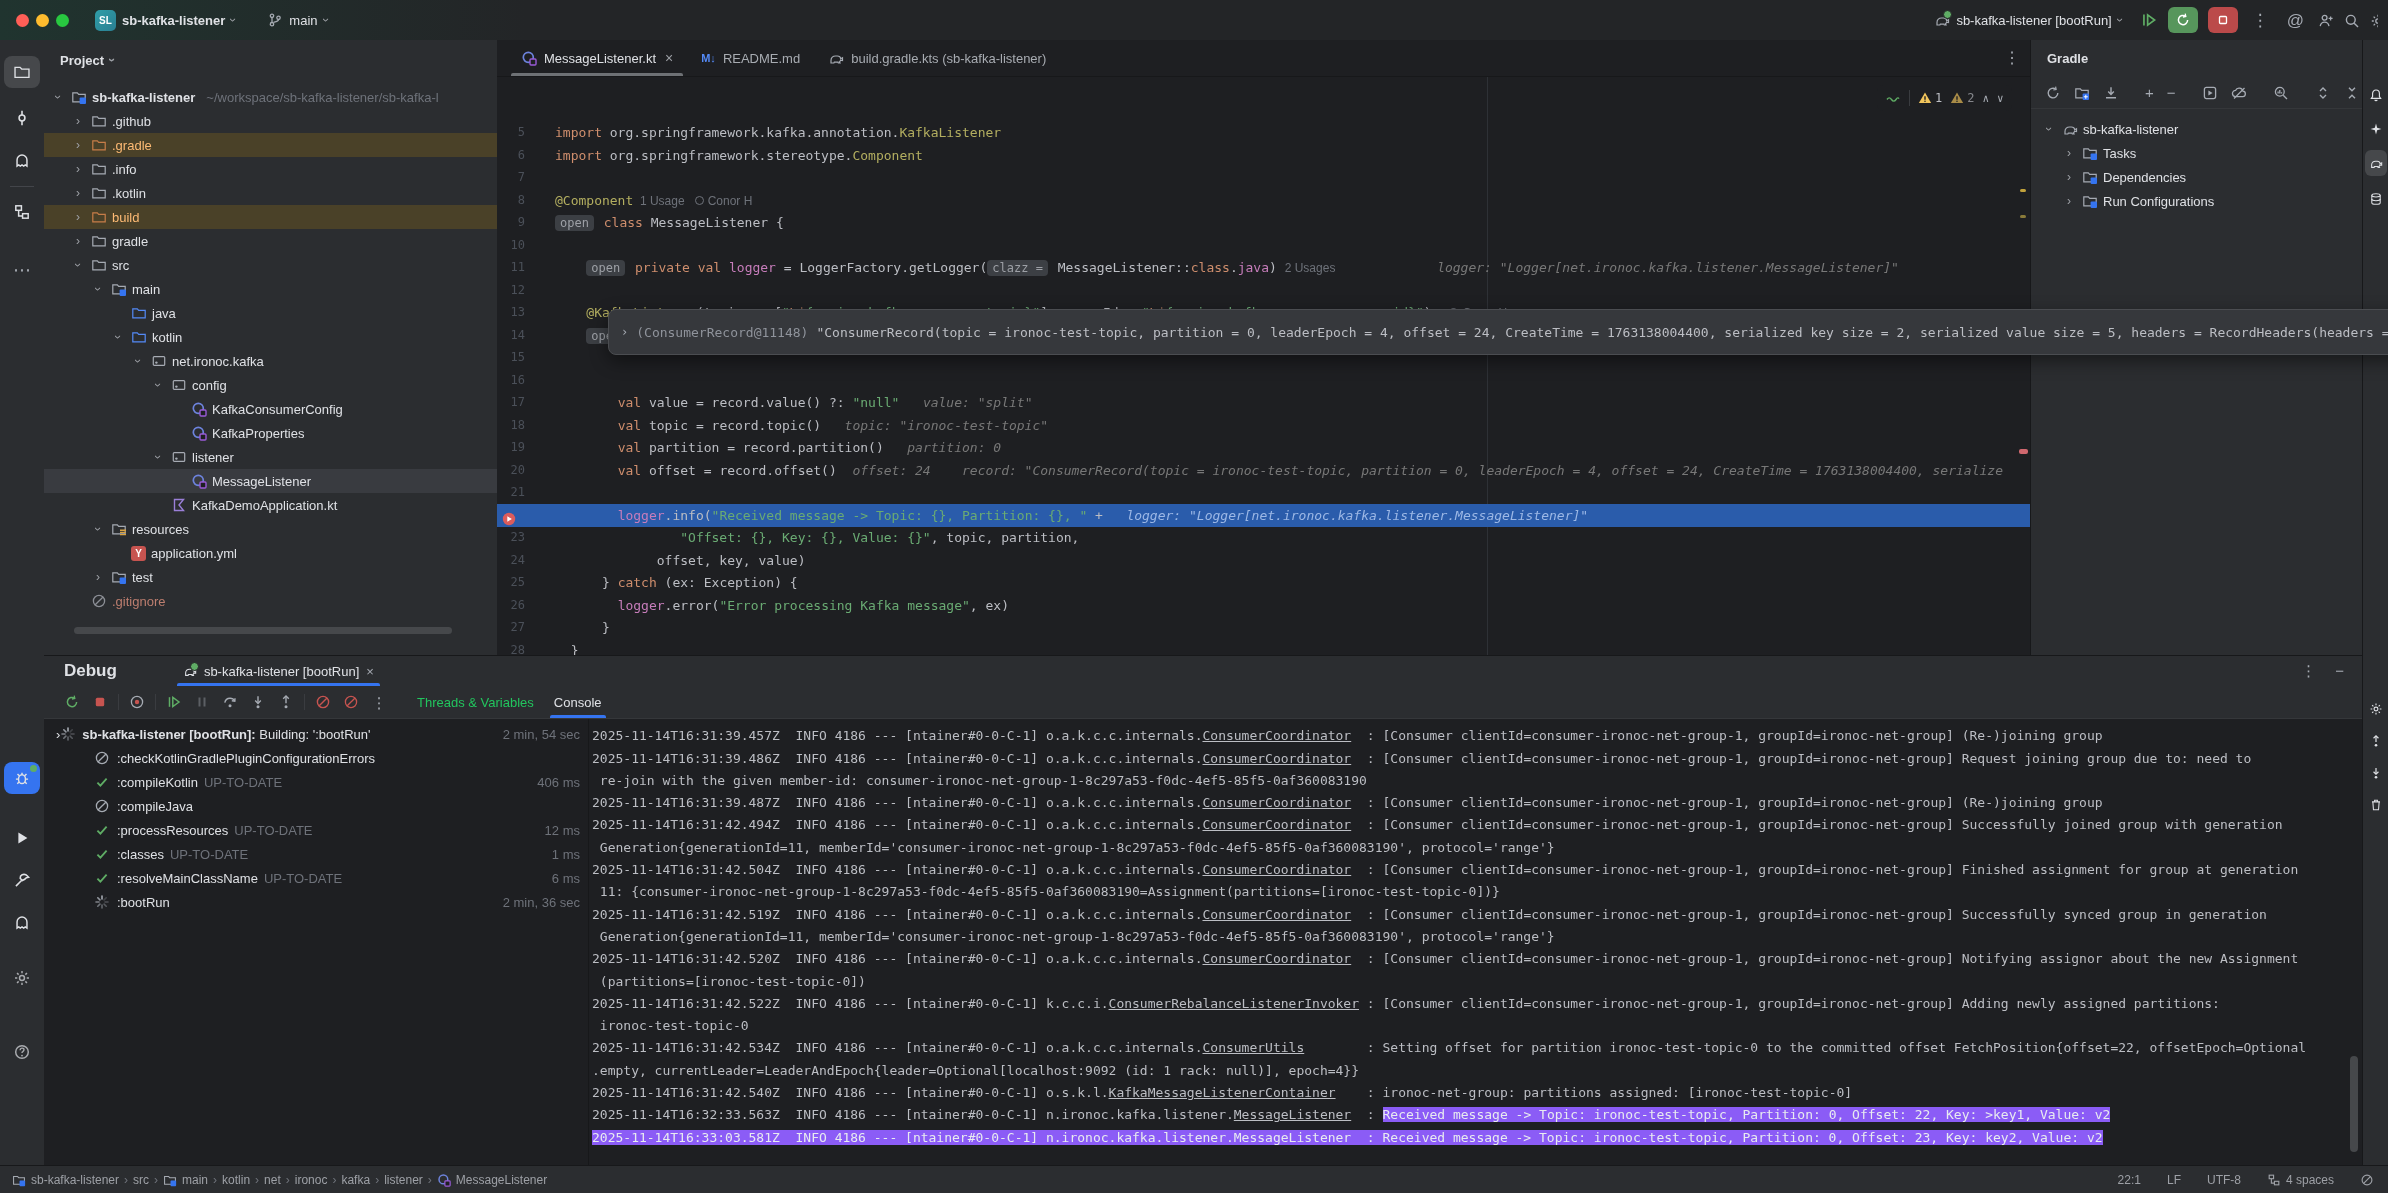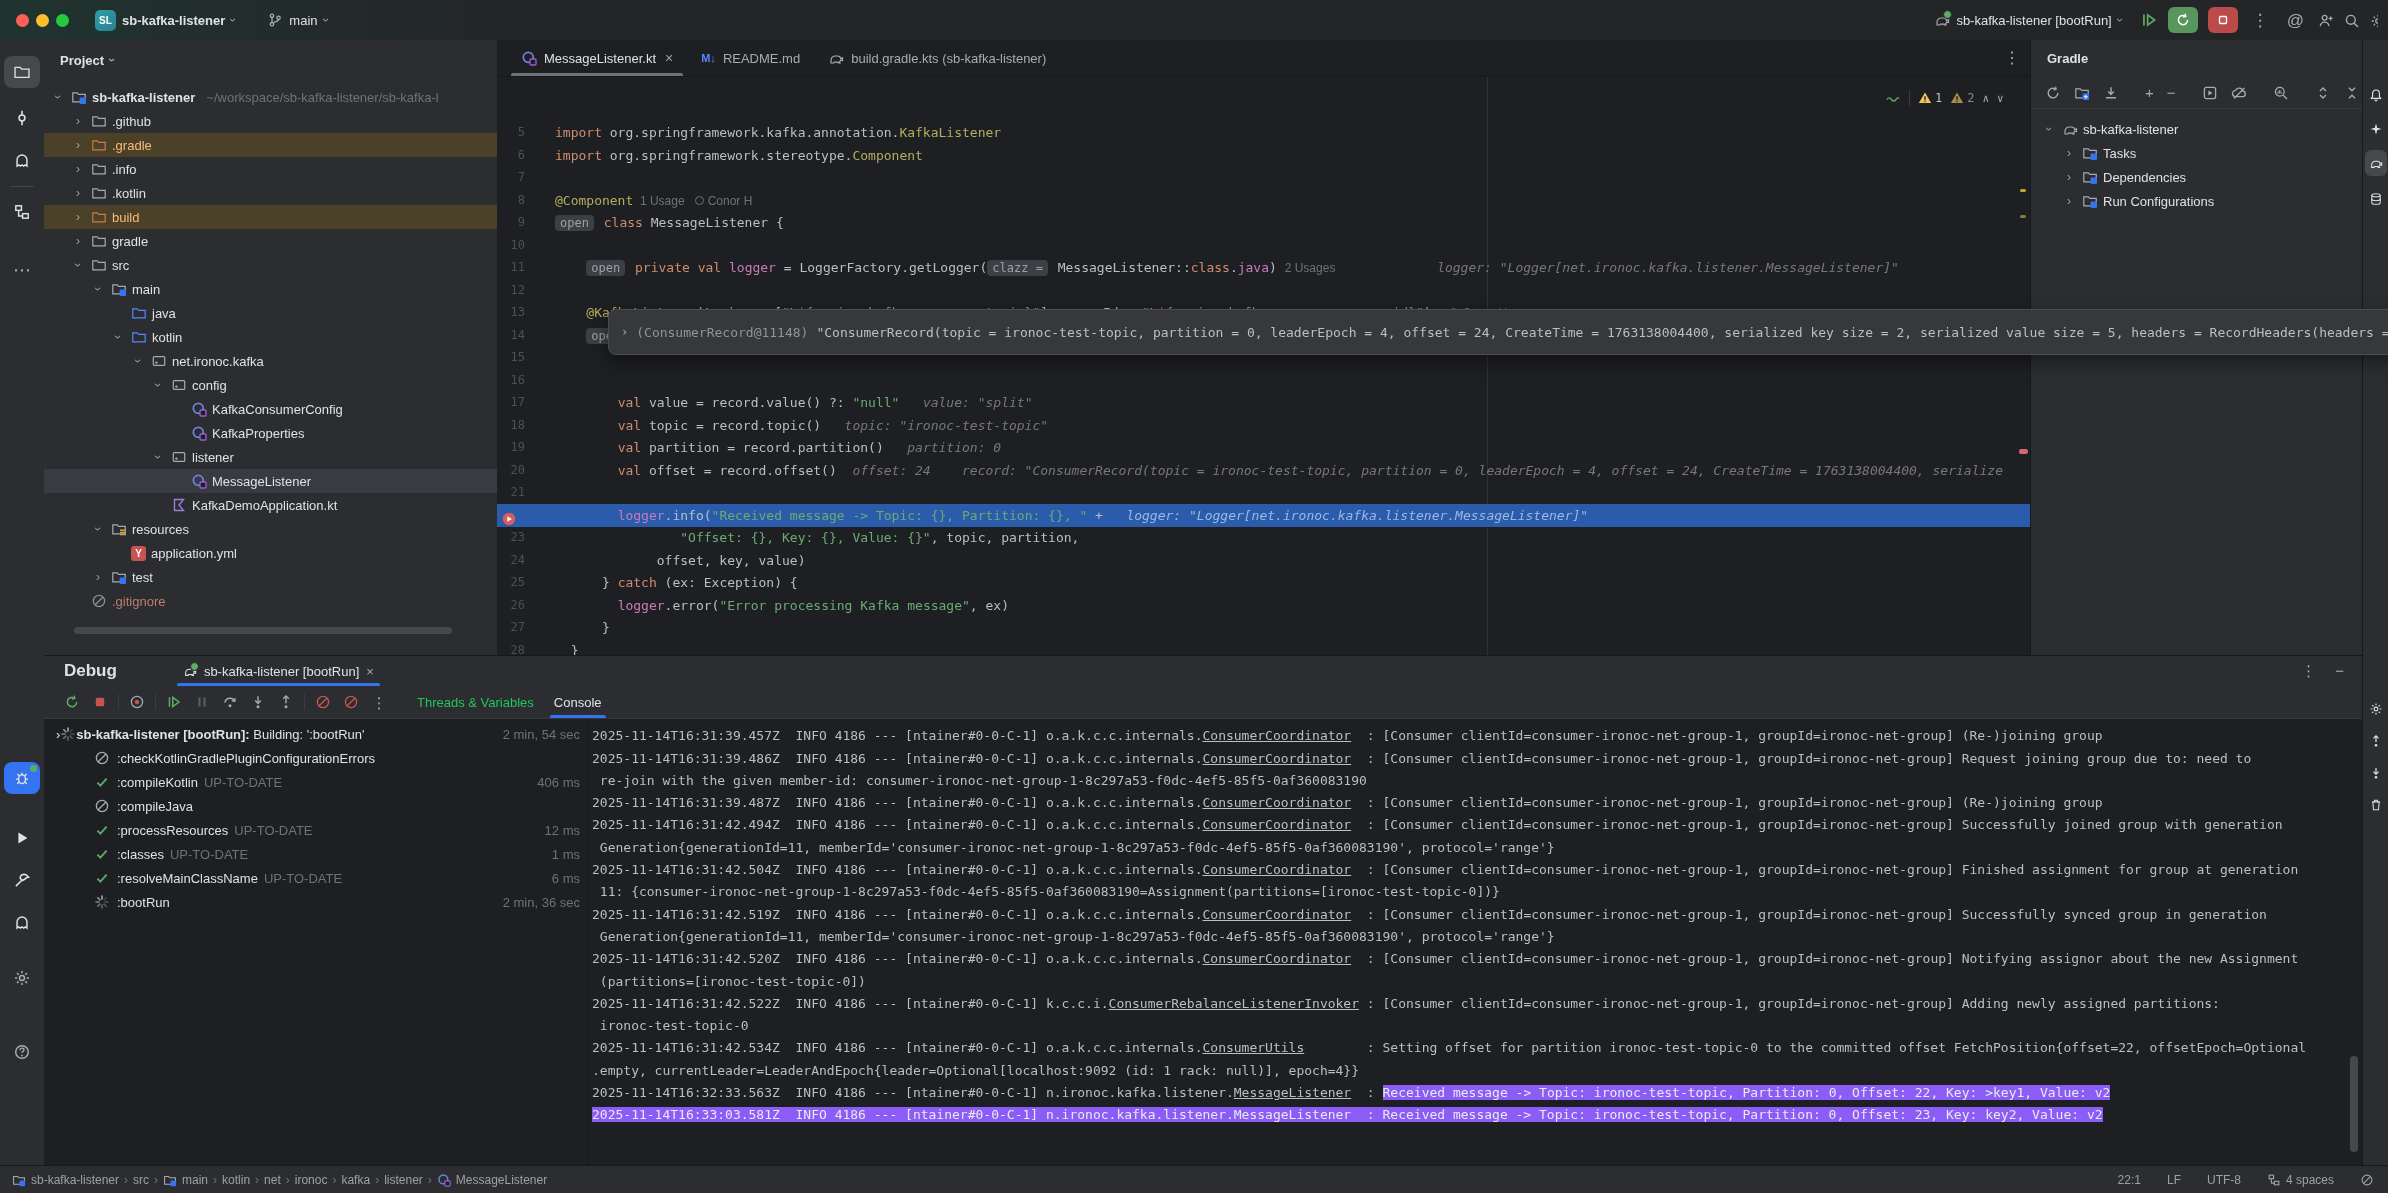--- a/index.html
+++ b/index.html
@@ -890,21 +890,21 @@
     <span style="width:14px"></span>
     <span class="tooltab">Threads &amp; Variables</span>
     <span class="tooltab active">Console</span>
   </div>
   <div id="buildtree">
       <div class="brow" style="padding-left: 12px; margin-top: 4px;">
         <span class="chev open">›</span>
         <span><svg class="ic ">
             <use href="#i-spin"></use>
           </svg></span>
-        <span style="margin-left: 0;"><b>sb-kafka-listener [bootRun]:</b> Building: ':bootRun'</span>
+        <span style="margin-left: 6px;"><b>sb-kafka-listener [bootRun]:</b> Building: ':bootRun'</span>
         <span class="time">2 min, 54 sec</span>
       </div>
       <div class="brow" style="padding-left: 50px;">
         <span><svg class="ic ">
             <use href="#i-ign"></use>
           </svg></span>
         <span style="margin-left: 7px;">:checkKotlinGradlePluginConfigurationErrors</span>
       </div>
       <div class="brow" style="padding-left: 50px;">
         <span><svg class="ic ">
@@ -964,20 +964,21 @@
       <div class="cline">2025-11-14T16:31:42.504Z  INFO 4186 --- [ntainer#0-0-C-1] o.a.k.c.c.internals.<span class="clink">ConsumerCoordinator</span>  : [Consumer clientId=consumer-ironoc-net-group-1, groupId=ironoc-net-group] Finished assignment for group at generation</div>
       <div class="cline"> 11: {consumer-ironoc-net-group-1-8c297a53-f0dc-4ef5-85f5-0af360083190=Assignment(partitions=[ironoc-test-topic-0])}</div>
       <div class="cline">2025-11-14T16:31:42.519Z  INFO 4186 --- [ntainer#0-0-C-1] o.a.k.c.c.internals.<span class="clink">ConsumerCoordinator</span>  : [Consumer clientId=consumer-ironoc-net-group-1, groupId=ironoc-net-group] Successfully synced group in generation</div>
       <div class="cline"> Generation{generationId=11, memberId='consumer-ironoc-net-group-1-8c297a53-f0dc-4ef5-85f5-0af360083190', protocol='range'}</div>
       <div class="cline">2025-11-14T16:31:42.520Z  INFO 4186 --- [ntainer#0-0-C-1] o.a.k.c.c.internals.<span class="clink">ConsumerCoordinator</span>  : [Consumer clientId=consumer-ironoc-net-group-1, groupId=ironoc-net-group] Notifying assignor about the new Assignment</div>
       <div class="cline"> (partitions=[ironoc-test-topic-0])</div>
       <div class="cline">2025-11-14T16:31:42.522Z  INFO 4186 --- [ntainer#0-0-C-1] k.c.c.i.<span class="clink">ConsumerRebalanceListenerInvoker</span> : [Consumer clientId=consumer-ironoc-net-group-1, groupId=ironoc-net-group] Adding newly assigned partitions:</div>
       <div class="cline"> ironoc-test-topic-0</div>
       <div class="cline">2025-11-14T16:31:42.534Z  INFO 4186 --- [ntainer#0-0-C-1] o.a.k.c.c.internals.<span class="clink">ConsumerUtils</span>        : Setting offset for partition ironoc-test-topic-0 to the committed offset FetchPosition{offset=22, offsetEpoch=Optional</div>
       <div class="cline">.empty, currentLeader=LeaderAndEpoch{leader=Optional[localhost:9092 (id: 1 rack: null)], epoch=4}}</div>
+      <div class="cline">2025-11-14T16:31:42.540Z  INFO 4186 --- [ntainer#0-0-C-1] o.s.k.l.<span class="clink">KafkaMessageListenerContainer</span>    : ironoc-net-group: partitions assigned: [ironoc-test-topic-0]</div>
       <div class="cline">2025-11-14T16:32:33.563Z  INFO 4186 --- [ntainer#0-0-C-1] n.ironoc.kafka.listener.<span class="clink">MessageListener</span>  : <span class="csel">Received message -&gt; Topic: ironoc-test-topic, Partition: 0, Offset: 22, Key: &gt;key1, Value: v2</span></div>
       <div class="cline"><span class="csel">2025-11-14T16:33:03.581Z  INFO 4186 --- [ntainer#0-0-C-1] n.ironoc.kafka.listener.MessageListener  : Received message -&gt; Topic: ironoc-test-topic, Partition: 0, Offset: 23, Key: key2, Value: v2</span></div>
     </div>
   <div class="abs" style="left:2306px;top:400px;width:8px;height:96px;border-radius:4px;background:#46484b;z-index:2"></div>
 </div>
 
 <div id="statusbar" class="abs">
   <div id="crumbs" style="display:flex;align-items:center;margin-left:12px">
       <span class="crumb">
         <span><svg class="ic ic14">

